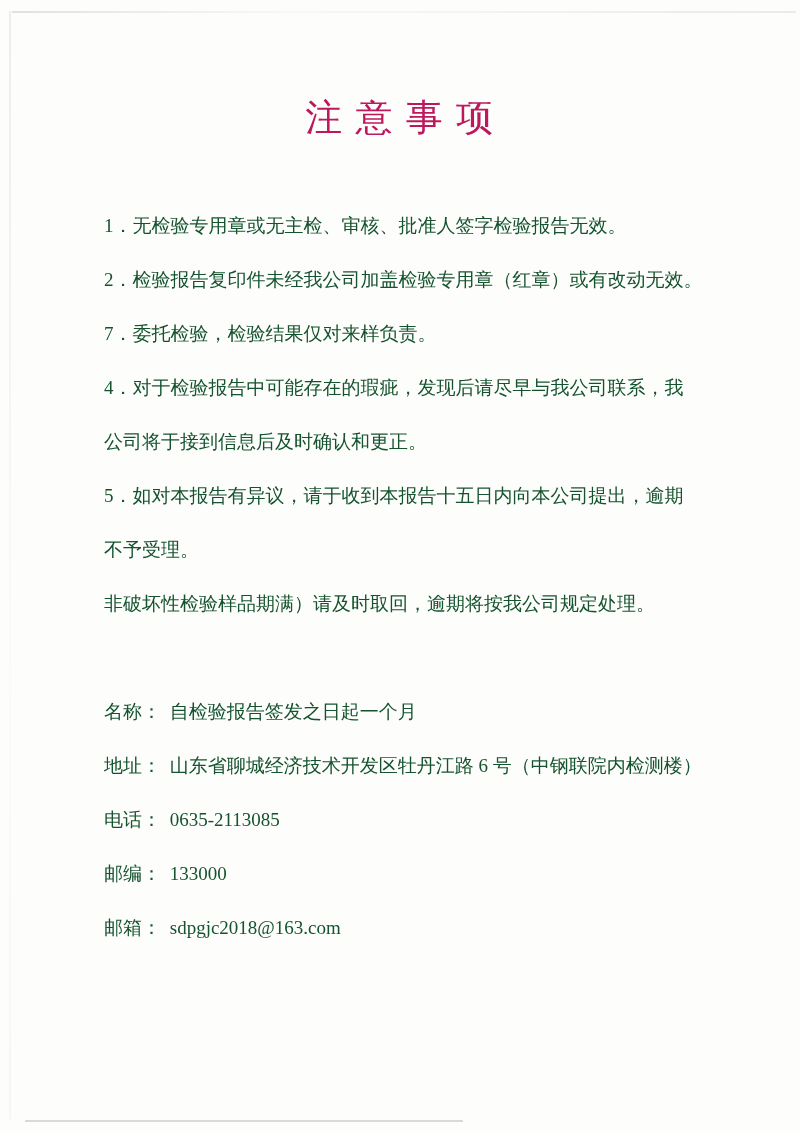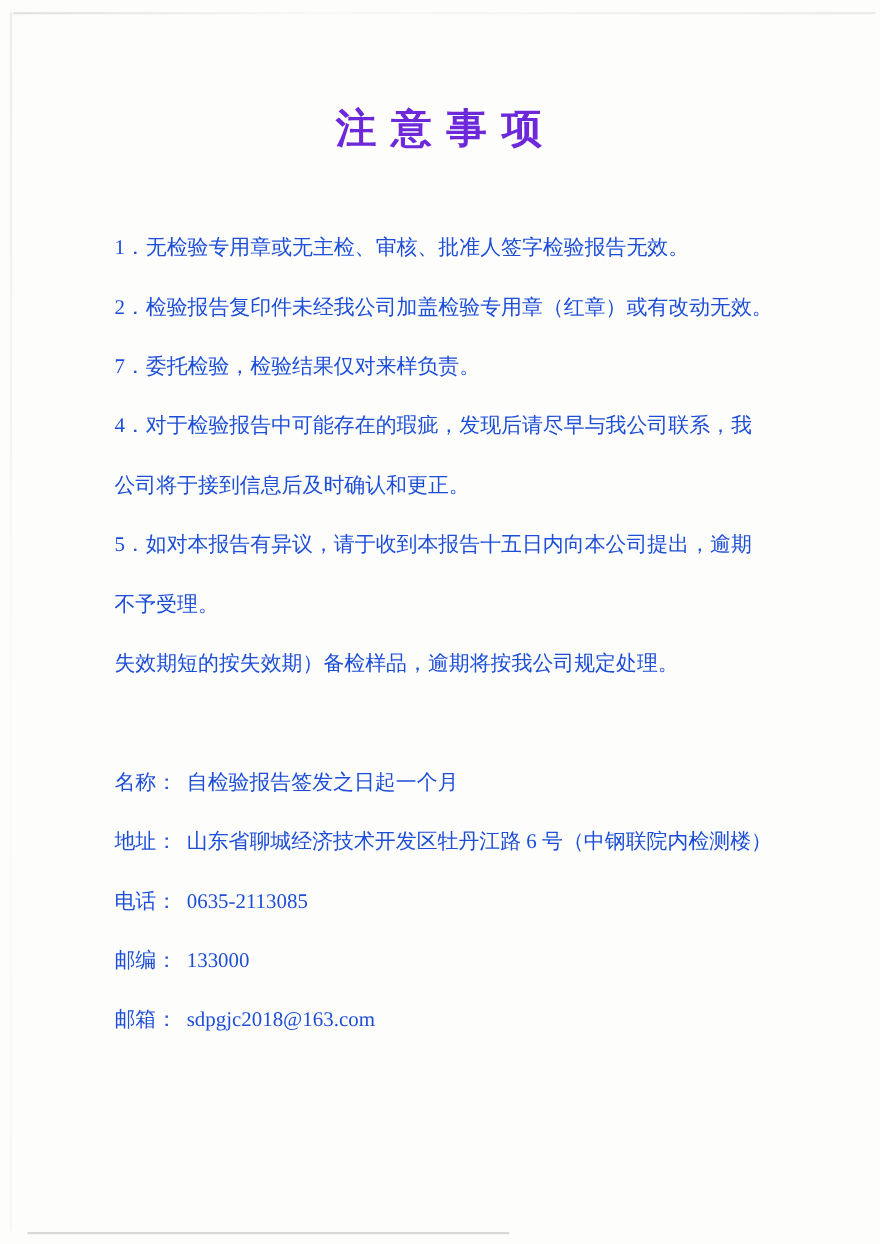--- a/index.html
+++ b/index.html
@@ -39,35 +39,35 @@
     position: absolute;
     bottom: 9px; left: 25px;
     width: 438px; height: 2px;
     background: rgba(172,172,172,0.45);
   }
   .title {
     margin: 96px 0 0 0;
     text-align: center;
     font-size: 37px;
     line-height: 44px;
-    font-weight: bold;
+    font-weight: normal;
     letter-spacing: 2px;
-    color: #6d28d9;
+    color: #be185d;
   }
   .content {
     margin: 59px 0 0 104px;
     width: 640px;
   }
   .content p,
   .contact p {
     margin: 0;
     font-size: 19px;
     line-height: 54px;
     white-space: nowrap;
-    color: #1d4ed8;
+    color: #14532d;
   }
   .contact {
     margin: 54px 0 0 104px;
     width: 640px;
   }
   .contact .label { margin-right: 4px; text-align: center; }
 </style>
 </head>
 <body>
 
@@ -80,21 +80,21 @@
   <h1 class="title">注 意 事 项</h1>
 
   <div class="content">
     <p>1．无检验专用章或无主检、审核、批准人签字检验报告无效。</p>
     <p>2．检验报告复印件未经我公司加盖检验专用章（红章）或有改动无效。</p>
     <p>7．委托检验，检验结果仅对来样负责。</p>
     <p>4．对于检验报告中可能存在的瑕疵，发现后请尽早与我公司联系，我</p>
     <p>公司将于接到信息后及时确认和更正。</p>
     <p>5．如对本报告有异议，请于收到本报告十五日内向本公司提出，逾期</p>
     <p>不予受理。</p>
-    <p>失效期短的按失效期）备检样品，逾期将按我公司规定处理。</p>
+    <p>非破坏性检验样品期满）请及时取回，逾期将按我公司规定处理。</p>
   </div>
 
   <div class="contact">
     <p>
       <span class="label">名称：</span>
       <span class="value">自检验报告签发之日起一个月</span>
     </p>
     <p>
       <span class="label">地址：</span>
       <span class="value">山东省聊城经济技术开发区牡丹江路 6 号（中钢联院内检测楼）</span>

